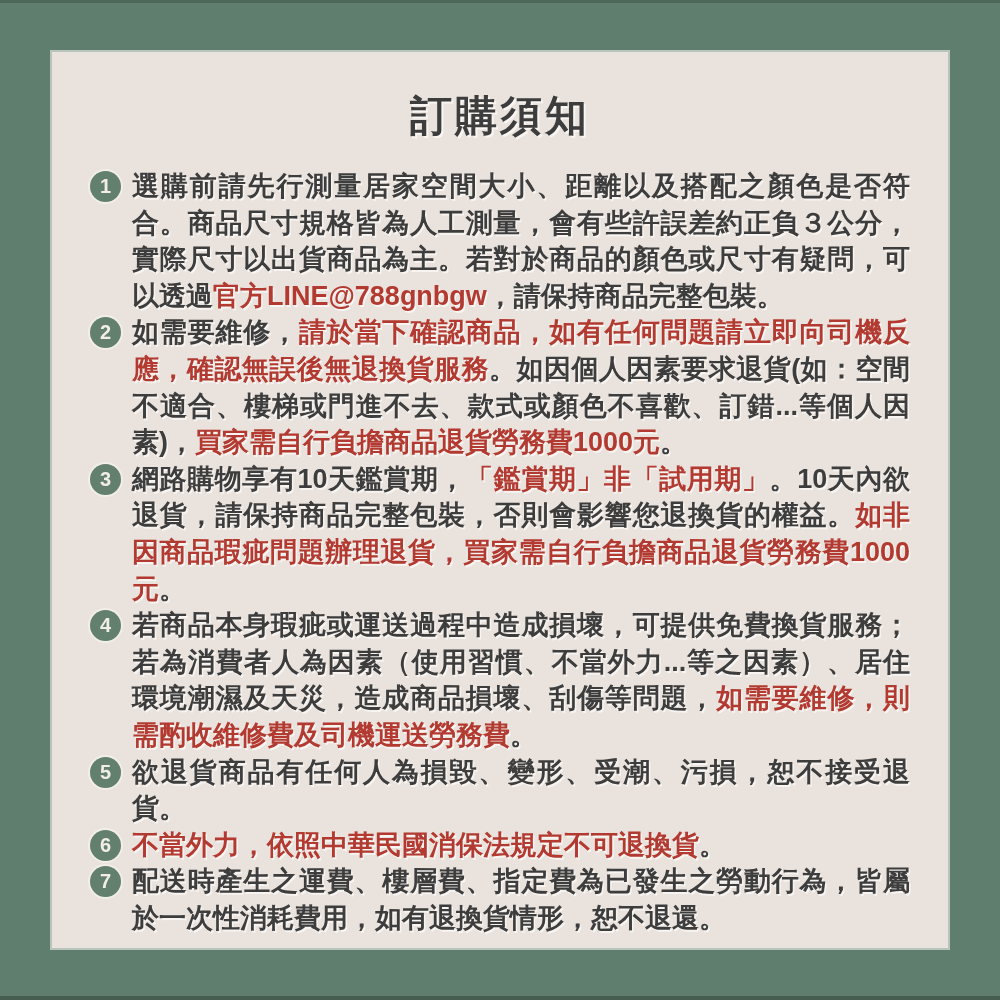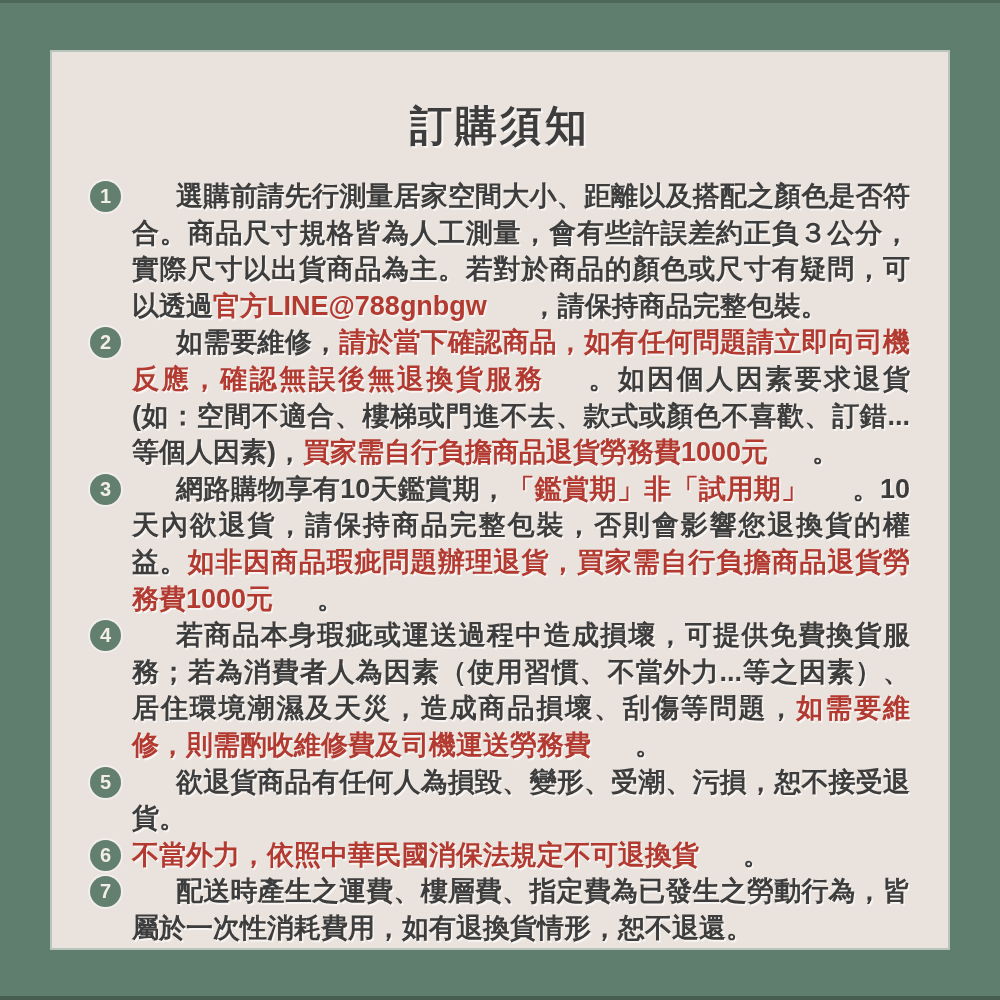--- a/index.html
+++ b/index.html
@@ -14,21 +14,21 @@
     box-sizing: border-box;
     padding: 52px;
     background: var(--background-green, #5f7e6d);
     box-shadow: inset 0 3px 0 rgba(0,0,0,0.18), inset 0 -4px 0 rgba(0,0,0,0.26);
   }
   .panel {
     box-sizing: border-box;
     width: 100%; height: 100%;
     background: var(--panel-cream, #eae3dd);
     box-shadow: 0 0 0 2px rgba(255,255,255,0.55);
-    padding: 42px 38px 0 38px;
+    padding: 32px 38px 0 38px;
     overflow: hidden;
   }
   .title {
     margin: 4px 0 0 0;
     text-align: center;
     font-size: 42px;
     font-weight: 700;
     letter-spacing: 3px;
     color: var(--text-dark, #3d3d3d);
     text-shadow: 2px 2px 0 rgba(255,255,255,0.65);
@@ -64,21 +64,21 @@
   .notice-text {
     margin: 0;
     flex: 1 1 auto;
     font-size: 27px;
     line-height: 36.6px;
     font-weight: 700;
     color: var(--text-dark, #3d3d3d);
     text-align: justify;
     text-shadow: 1.5px 1.5px 0 rgba(255,255,255,0.6);
   }
-  .seg.dark { color: var(--text-dark, #3d3d3d); margin-left: 44px; }
+  .seg.dark { color: var(--text-dark, #3d3d3d); }
   .seg.red  { color: var(--text-red, #b23a31); }
 </style>
 </head>
 <body style="--background-green: #5f7e6d; --panel-cream: #eae3dd; --text-dark: #3d3d3d; --text-red: #b23a31; --badge-green: #63806f; --badge-number: #f3ede7;">
 
 <div class="poster">
   <div class="panel">
     <h1 class="title">訂購須知</h1>
     <div class="notice-list">
         <div class="notice">

